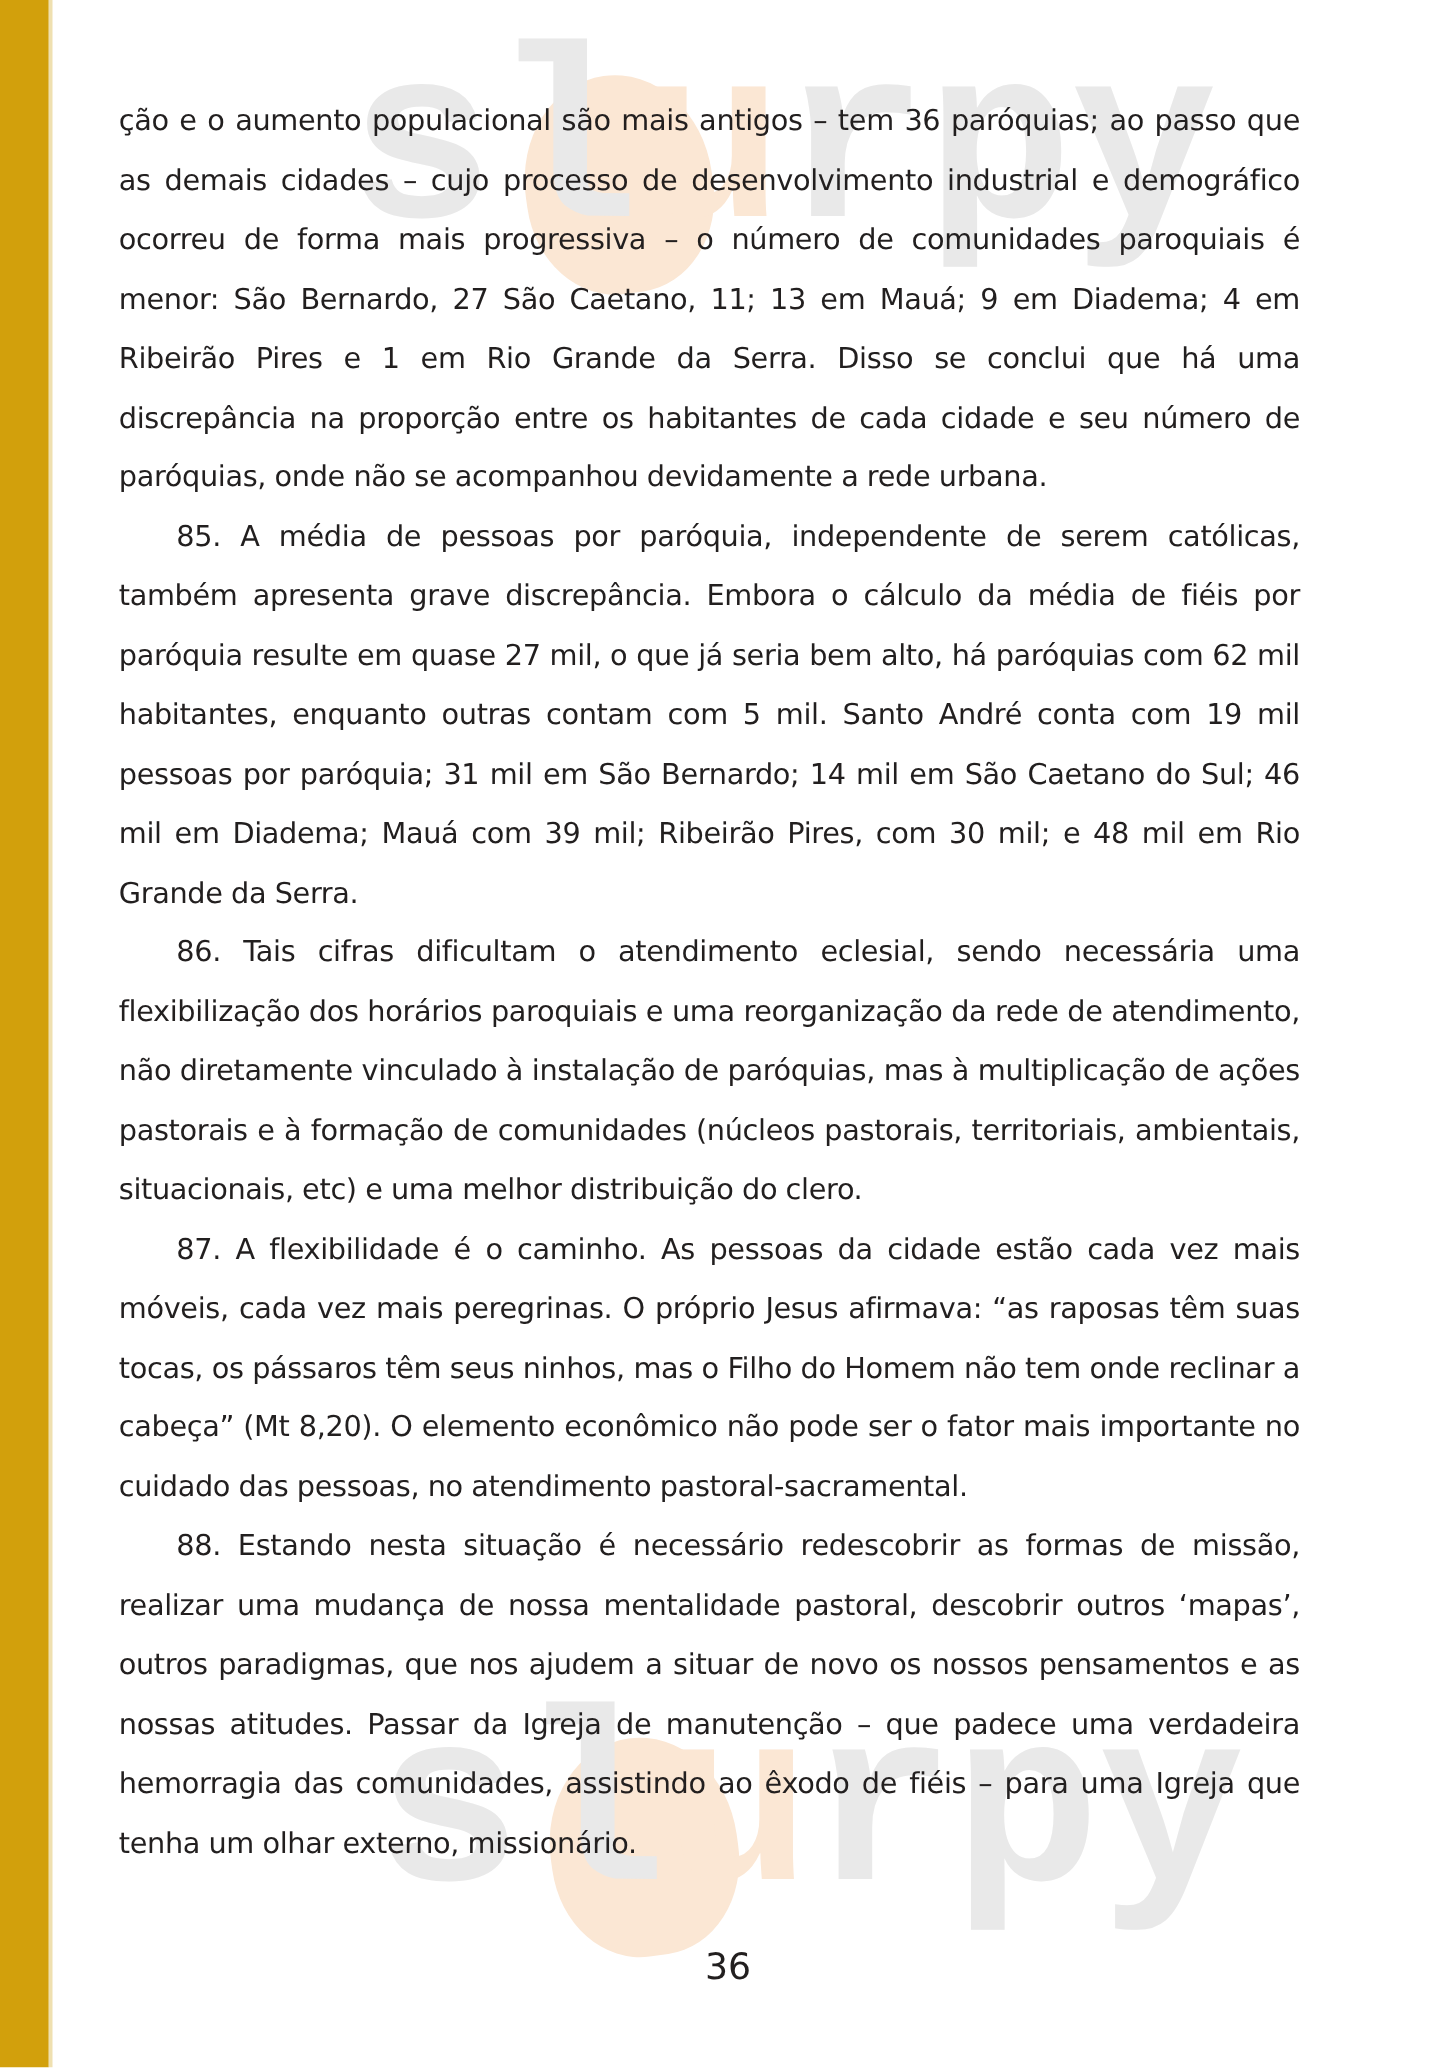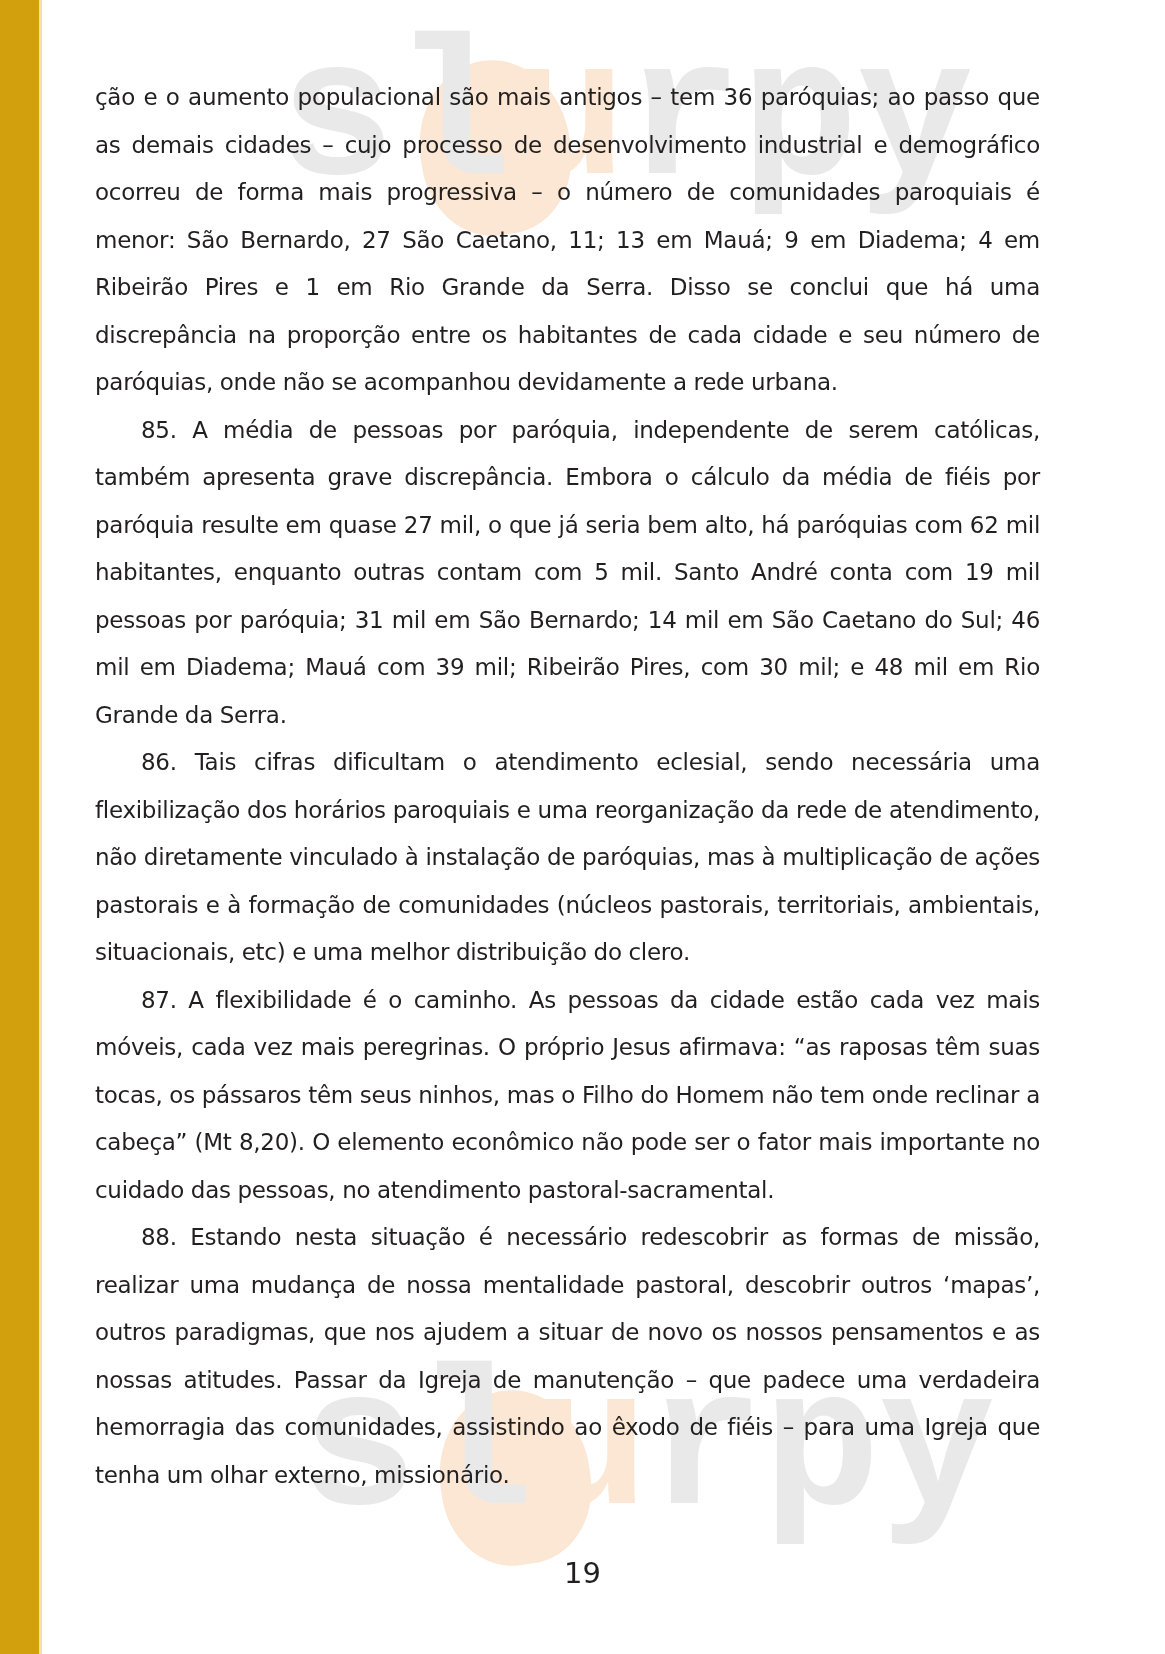--- a/index.html
+++ b/index.html
@@ -142,13 +142,13 @@
   <p class="para indented"><span class="para-num">85.</span><span> A média de pessoas por paróquia, independente de serem católicas, também apresenta grave discrepância. Embora o cálculo da média de fiéis por paróquia resulte em quase 27 mil, o que já seria bem alto, há paróquias com 62 mil habitantes, enquanto outras contam com 5 mil. Santo André conta com 19 mil pessoas por paróquia; 31 mil em São Bernardo; 14 mil em São Caetano do Sul; 46 mil em Diadema; Mauá com 39 mil; Ribeirão Pires, com 30 mil; e 48 mil em Rio Grande da Serra.</span></p>
 
   <p class="para indented"><span class="para-num">86.</span><span> Tais cifras dificultam o atendimento eclesial, sendo necessária uma flexibilização dos horários paroquiais e uma reorganização da rede de atendimento, não diretamente vinculado à instalação de paróquias, mas à multiplicação de ações pastorais e à formação de comunidades (núcleos pastorais, territoriais, ambientais, situacionais, etc) e uma melhor distribuição do clero.</span></p>
 
   <p class="para indented"><span class="para-num">87.</span><span> A flexibilidade é o caminho. As pessoas da cidade estão cada vez mais móveis, cada vez mais peregrinas. O próprio Jesus afirmava: “as raposas têm suas tocas, os pássaros têm seus ninhos, mas o Filho do Homem não tem onde reclinar a cabeça” (Mt 8,20). O elemento econômico não pode ser o fator mais importante no cuidado das pessoas, no atendimento pastoral-sacramental.</span></p>
 
   <p class="para indented"><span class="para-num">88.</span><span> Estando nesta situação é necessário redescobrir as formas de missão, realizar uma mudança de nossa mentalidade pastoral, descobrir outros ‘mapas’, outros paradigmas, que nos ajudem a situar de novo os nossos pensamentos e as nossas atitudes. Passar da Igreja de manutenção – que padece uma verdadeira hemorragia das comunidades, assistindo ao êxodo de fiéis – para uma Igreja que tenha um olhar externo, missionário.</span></p>
 
 </div>
 
-<div id="page-folio">19</div>
+<div id="page-folio">36</div>
 
 </body></html>

